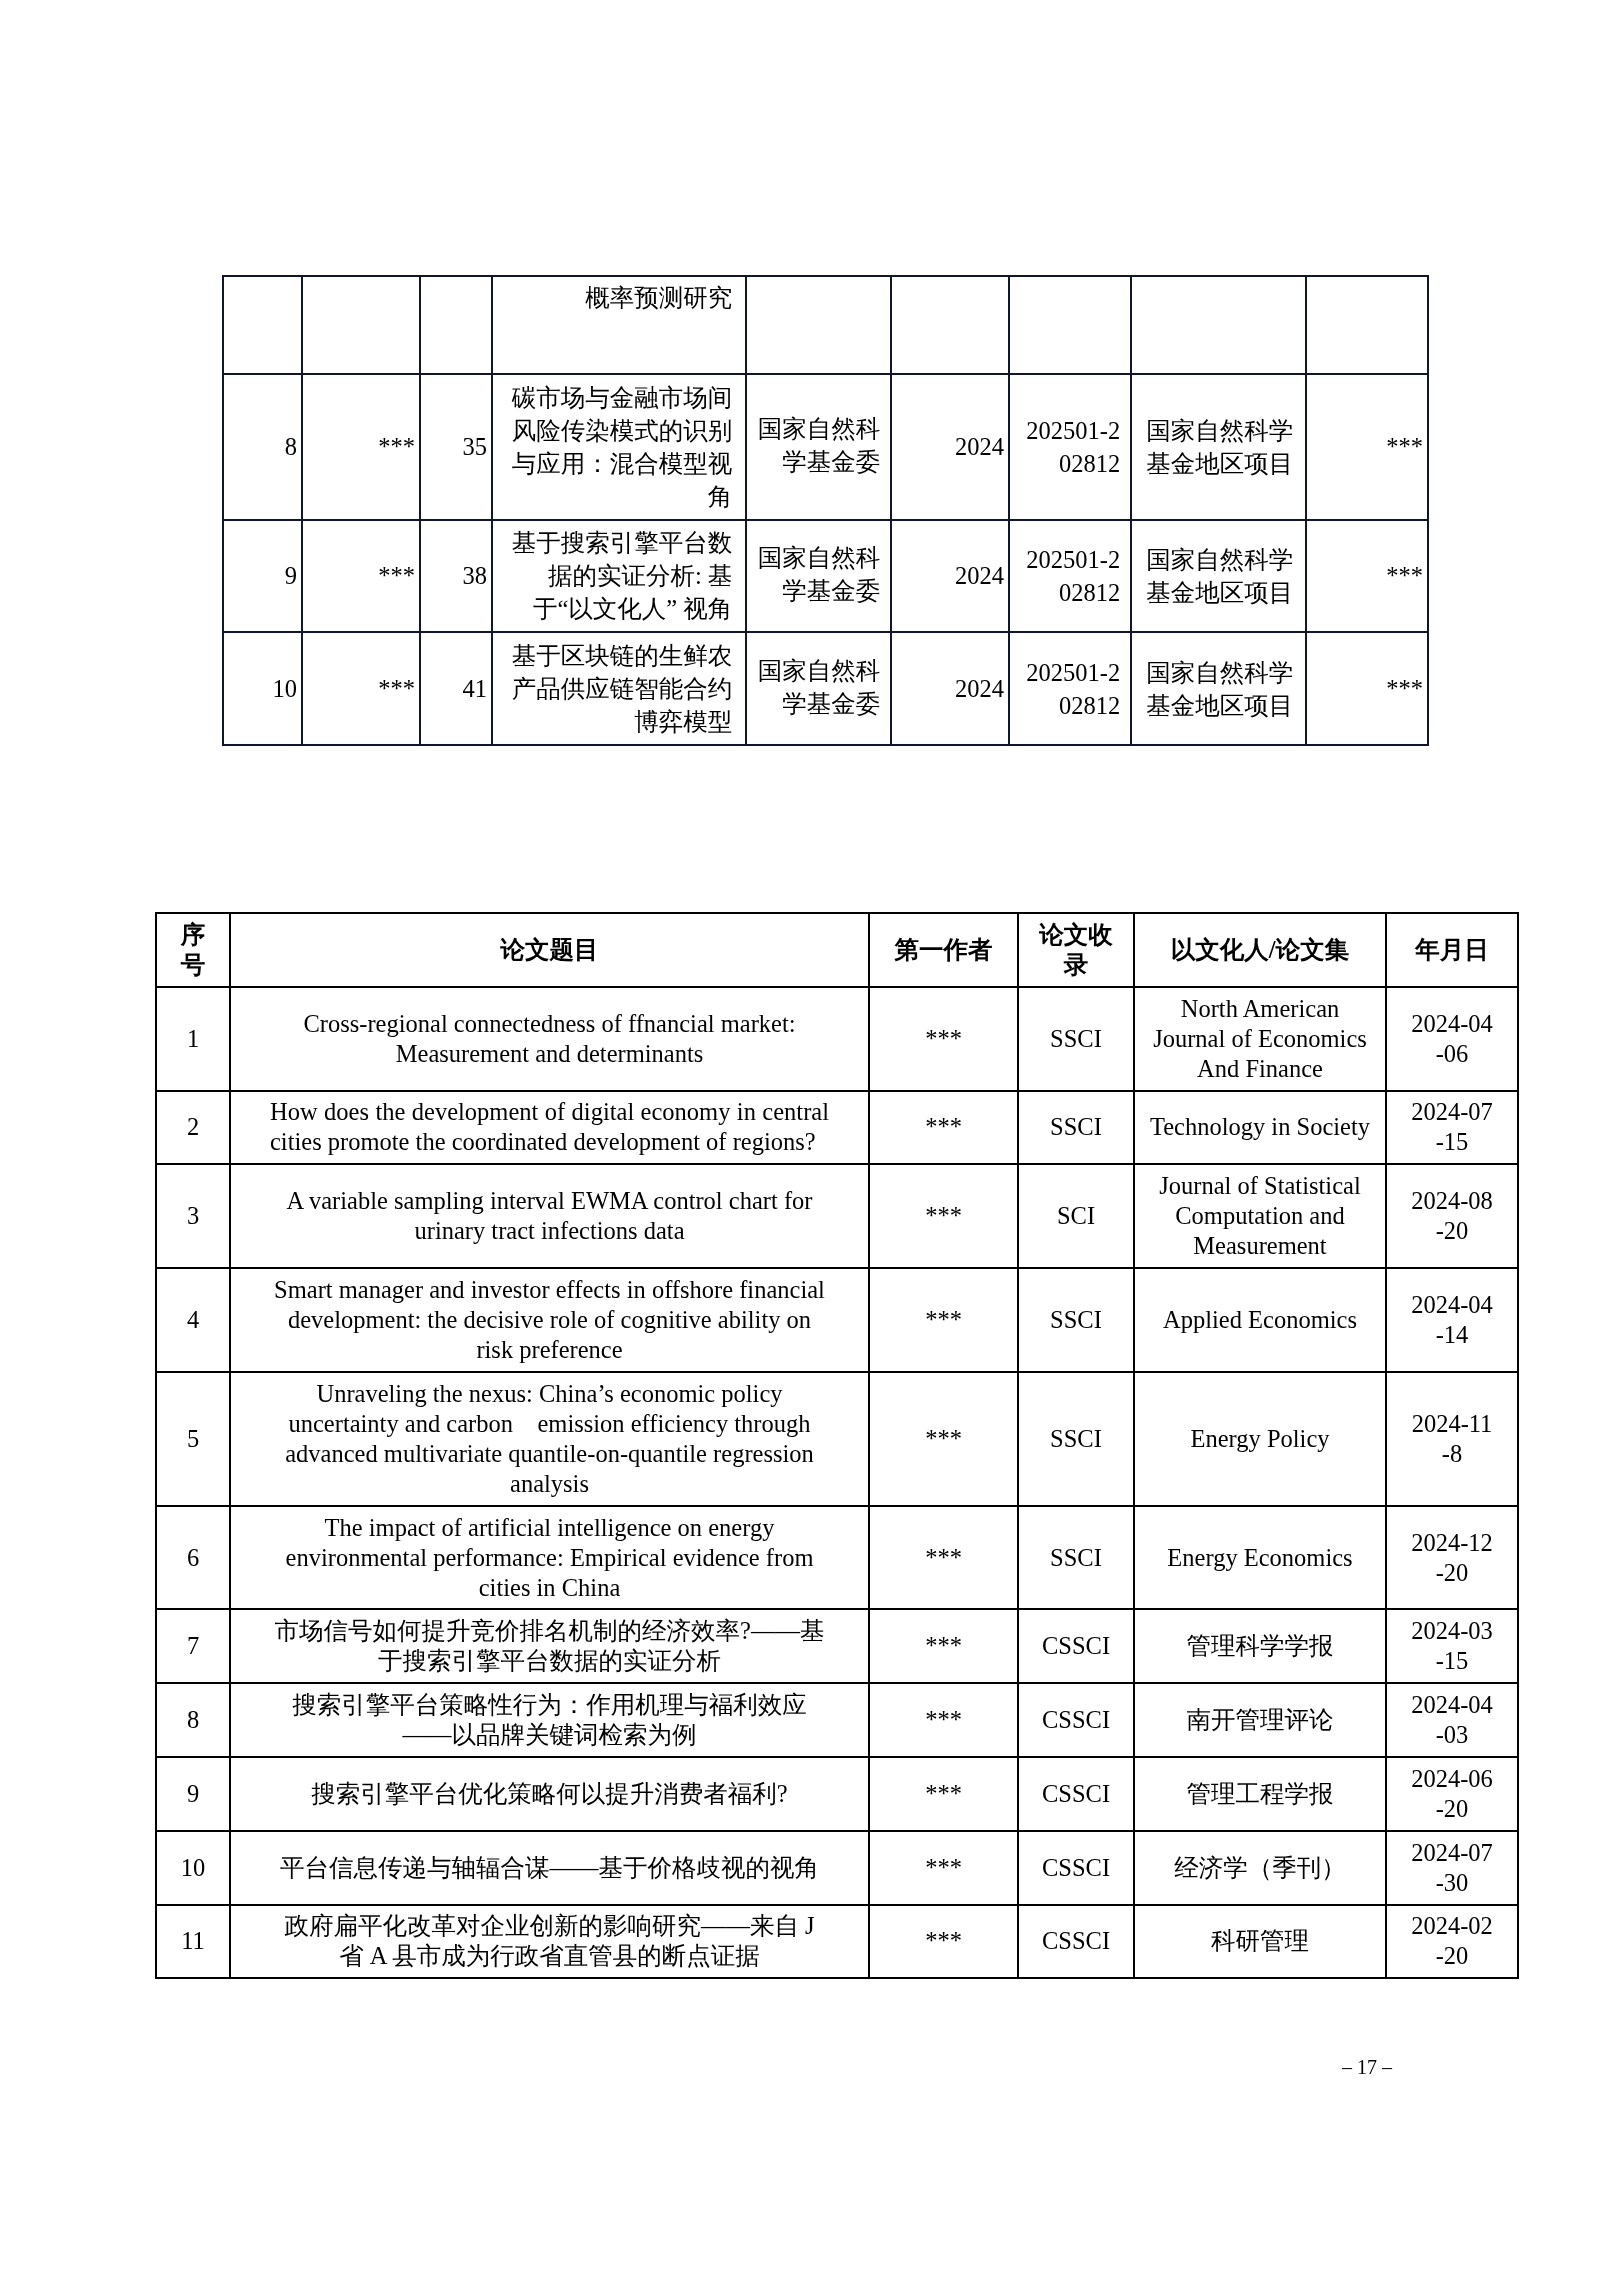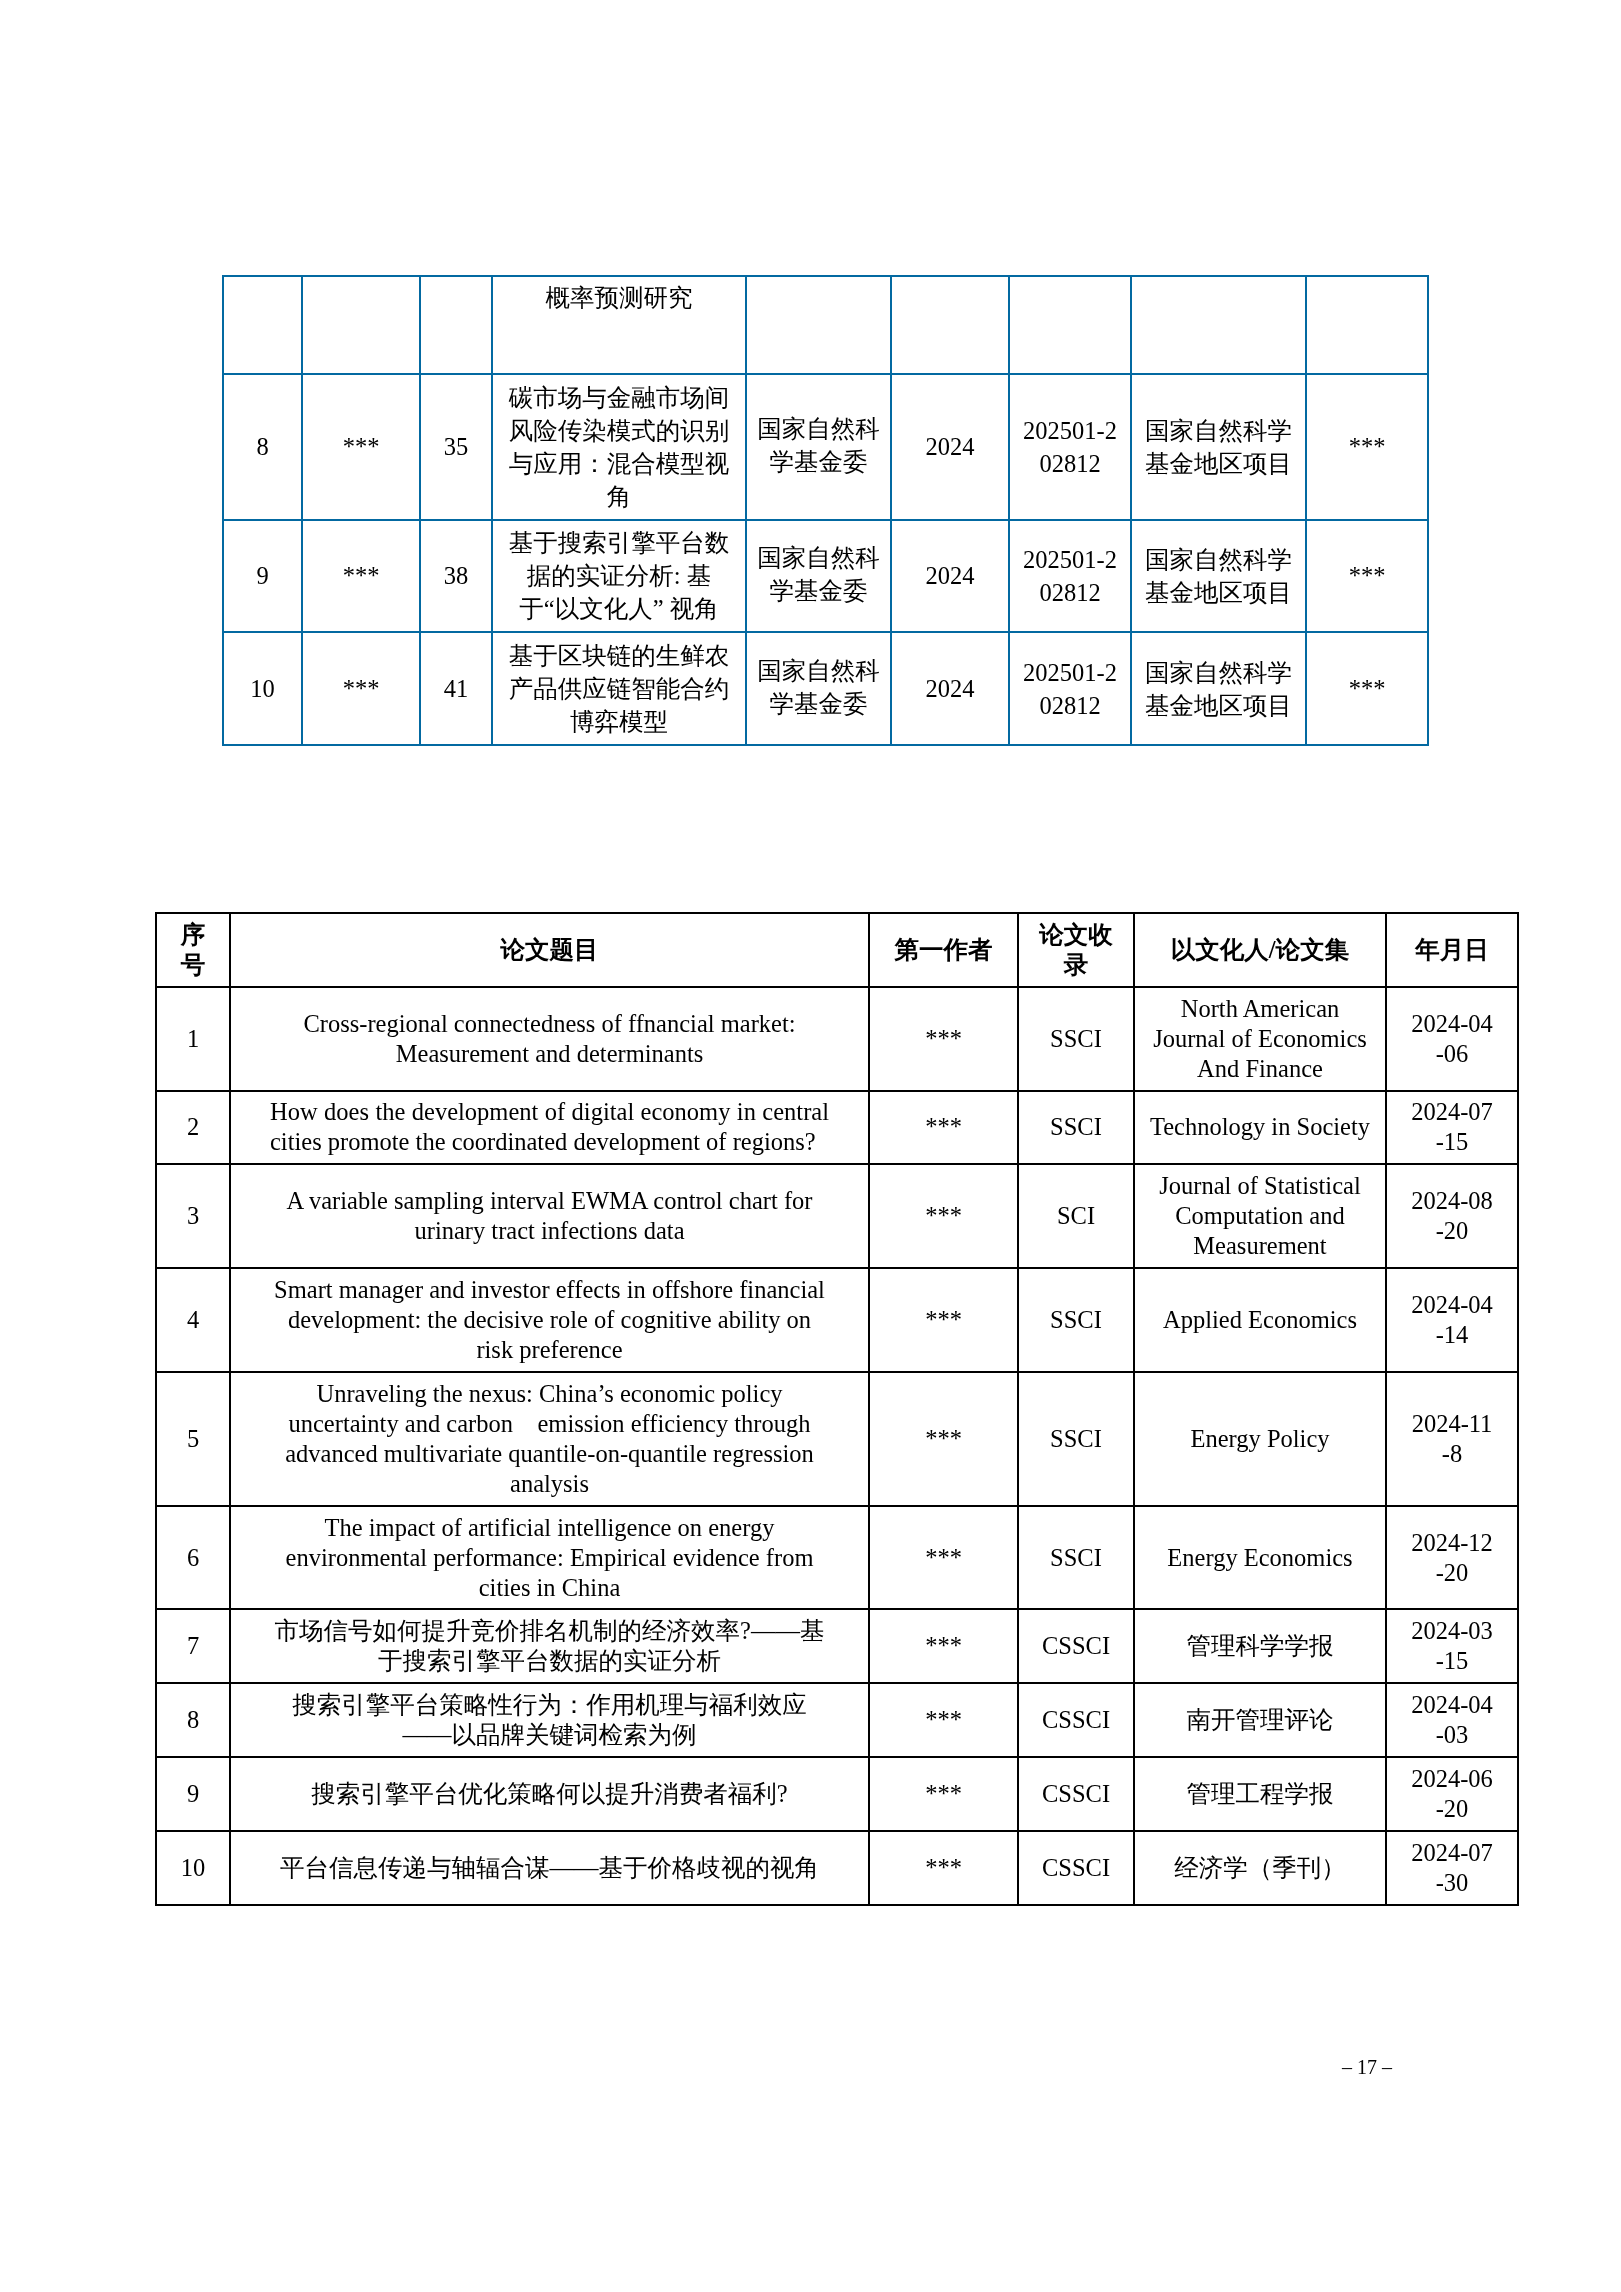--- a/index.html
+++ b/index.html
@@ -6,21 +6,21 @@
   .page{
     position:relative;width:1621px;height:2293px;background:#ffffff;
     font-family:"Liberation Serif","DejaVu Serif",serif;color:#000;
     margin:0 auto;overflow:hidden;
   }
   table{border-collapse:collapse;table-layout:fixed;}
 
   
   .t1{position:absolute;left:222px;top:275px;width:1204px;font-size:24.5px;}
   .t1 td{
-    border:2px solid #0369a1;text-align:center;vertical-align:middle;
+    border:2px solid #0f172a;text-align:right;vertical-align:middle;
     line-height:33px;padding:5.9px 3.9px;word-wrap:break-word;overflow:hidden;margin-top:8px;
   }
   .t1 tr.carry td{height:86px;vertical-align:top;padding-top:3.9px;}
   .t1 td.proj{padding:5.9px 12.7px;}
   .t1 td.funder{padding:5.9px 9.8px;font-family:Liberation Mono, monospace;}
   .t1 td.ptype{padding:5.9px 11.8px;}
   .t1 td.brk{word-break:break-all;padding:5.9px 9.8px;}
 
   
   .tbl-title{
@@ -210,19 +210,27 @@
           <td>2024-06<br>-20</td>
         </tr>
         <tr>
           <td>10</td>
           <td class="title">平台信息传递与轴辐合谋——基于价格歧视的视角</td>
           <td>***</td>
           <td>CSSCI</td>
           <td class="journal">经济学（季刊）</td>
           <td>2024-07<br>-30</td>
         </tr>
+        <tr>
+          <td>11</td>
+          <td class="title">政府扁平化改革对企业创新的影响研究——来自 J 省 A 县市成为行政省直管县的断点证据</td>
+          <td>***</td>
+          <td>CSSCI</td>
+          <td class="journal">科研管理</td>
+          <td>2024-02<br>-20</td>
+        </tr>
       </tbody>
   </table>
 
   <div class="pageno">– 17 –</div>
 
 </div>
 
 
 </body></html>

